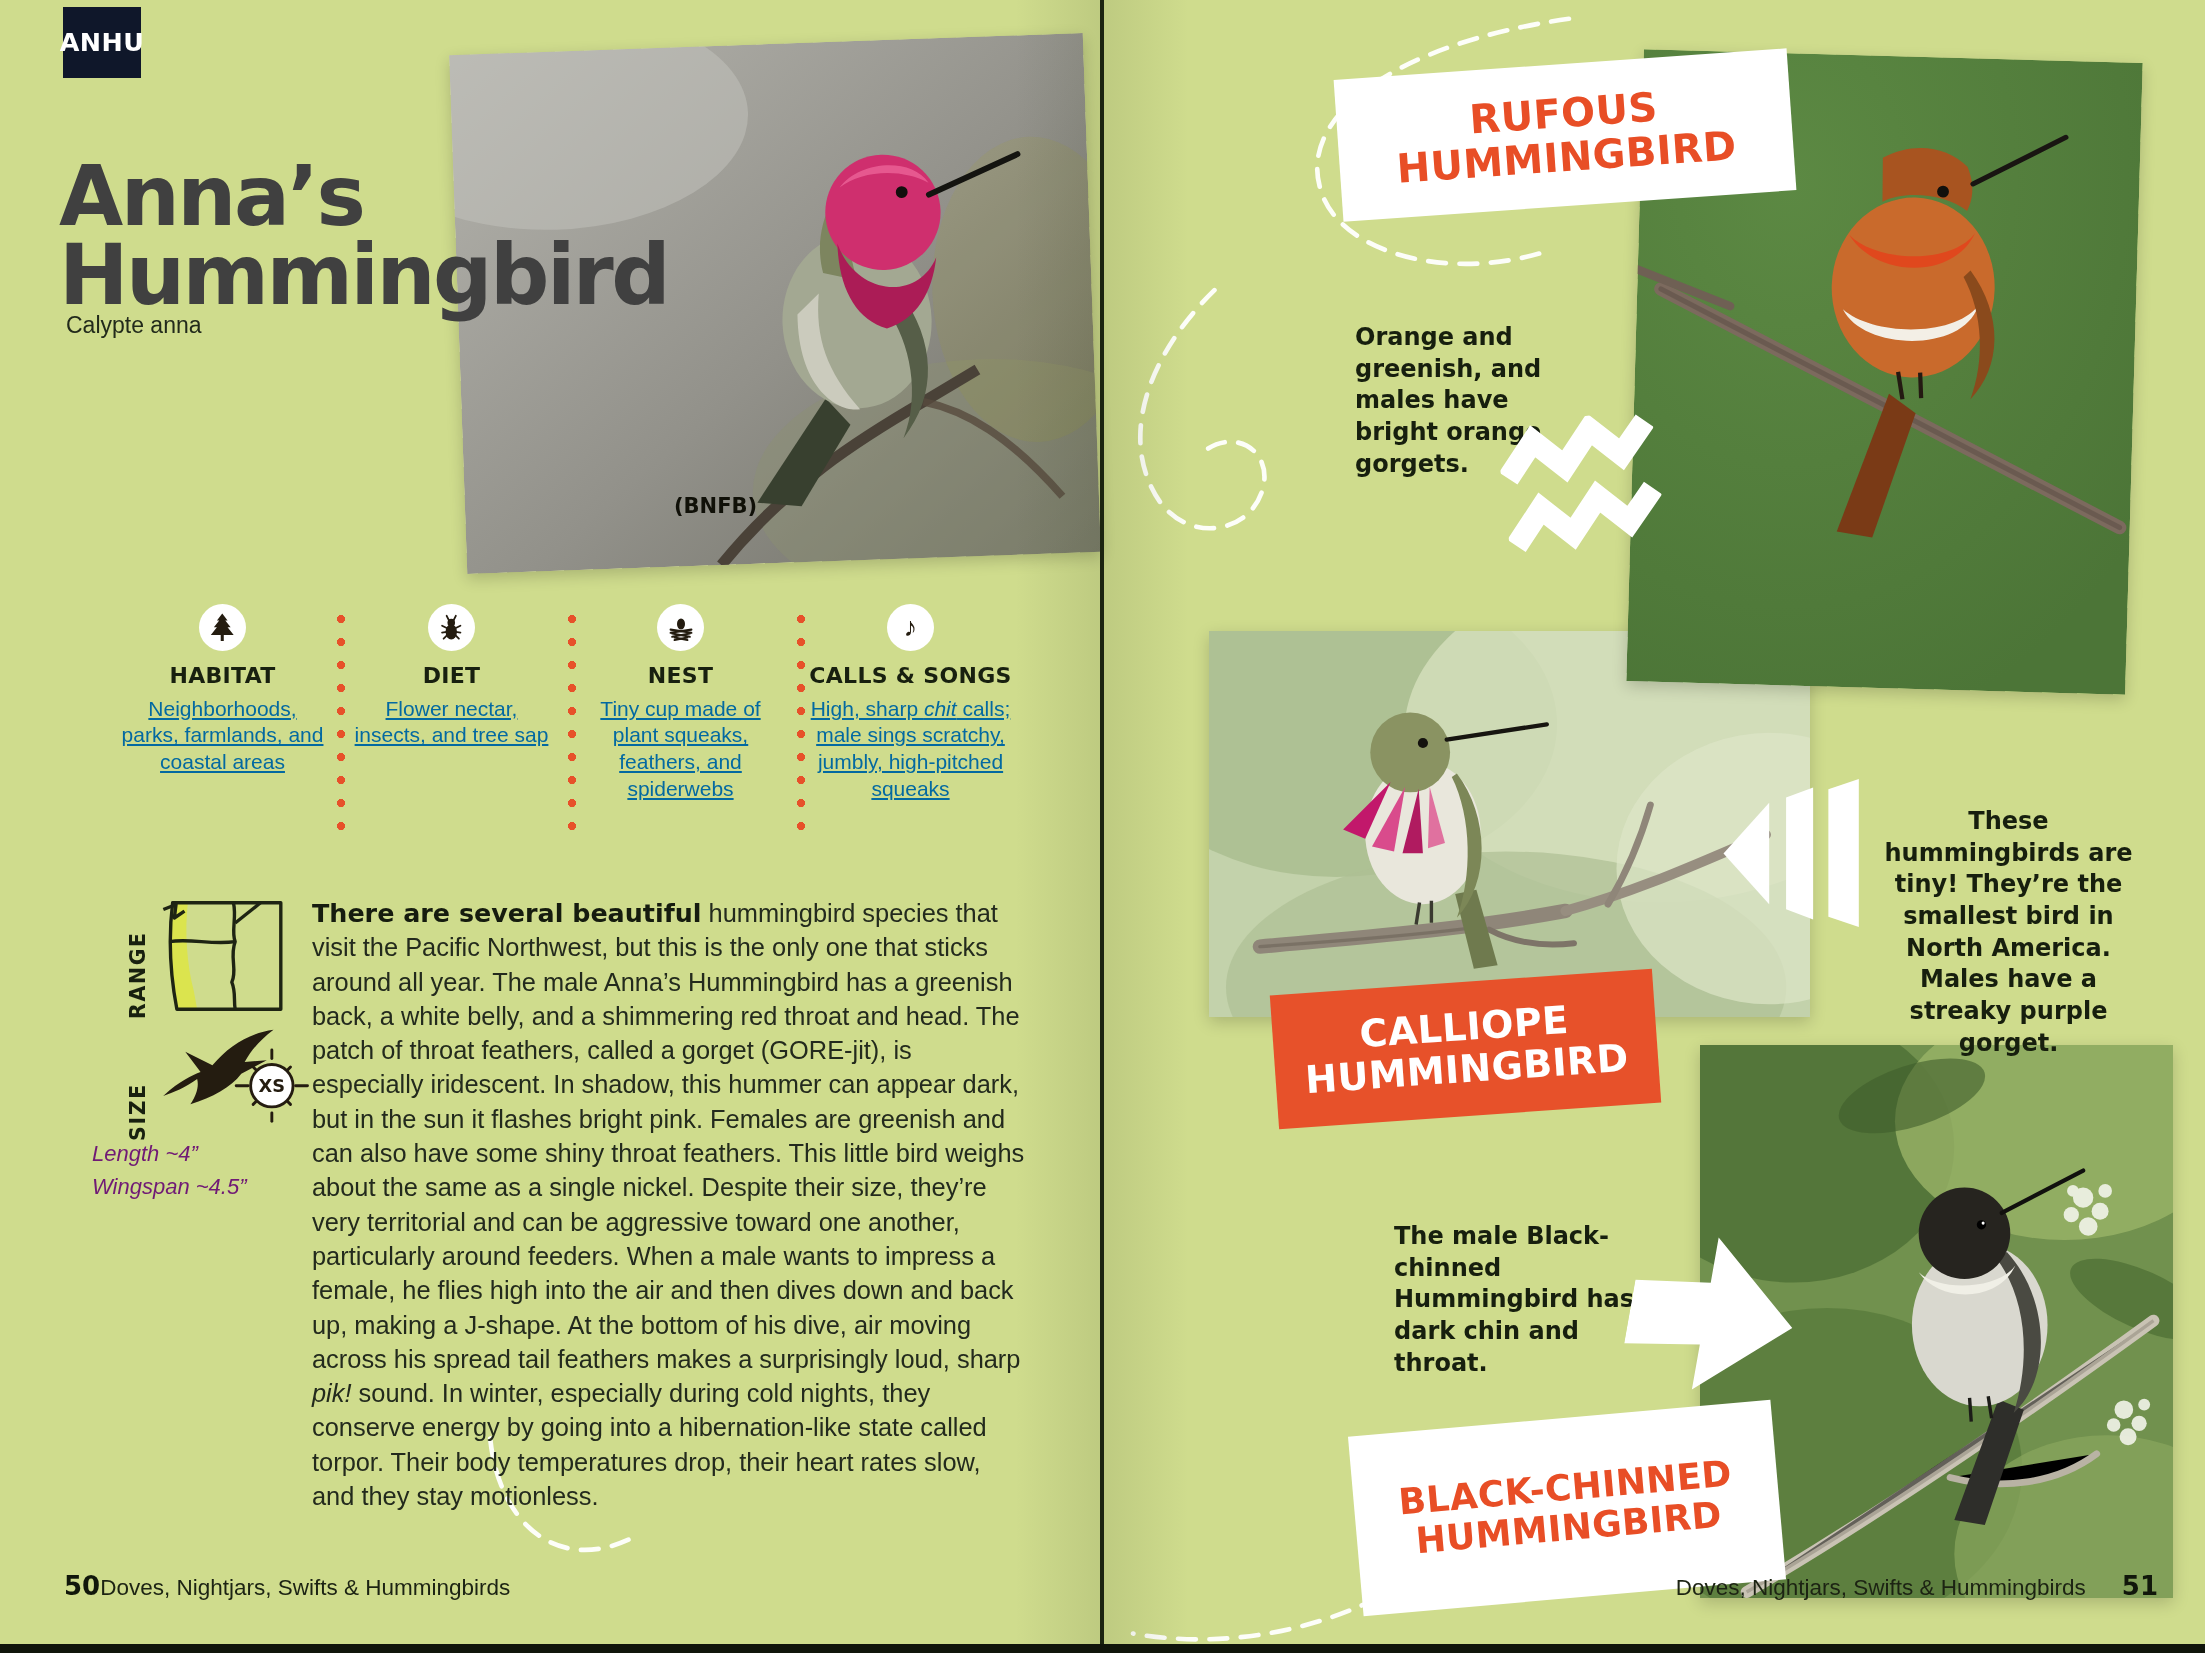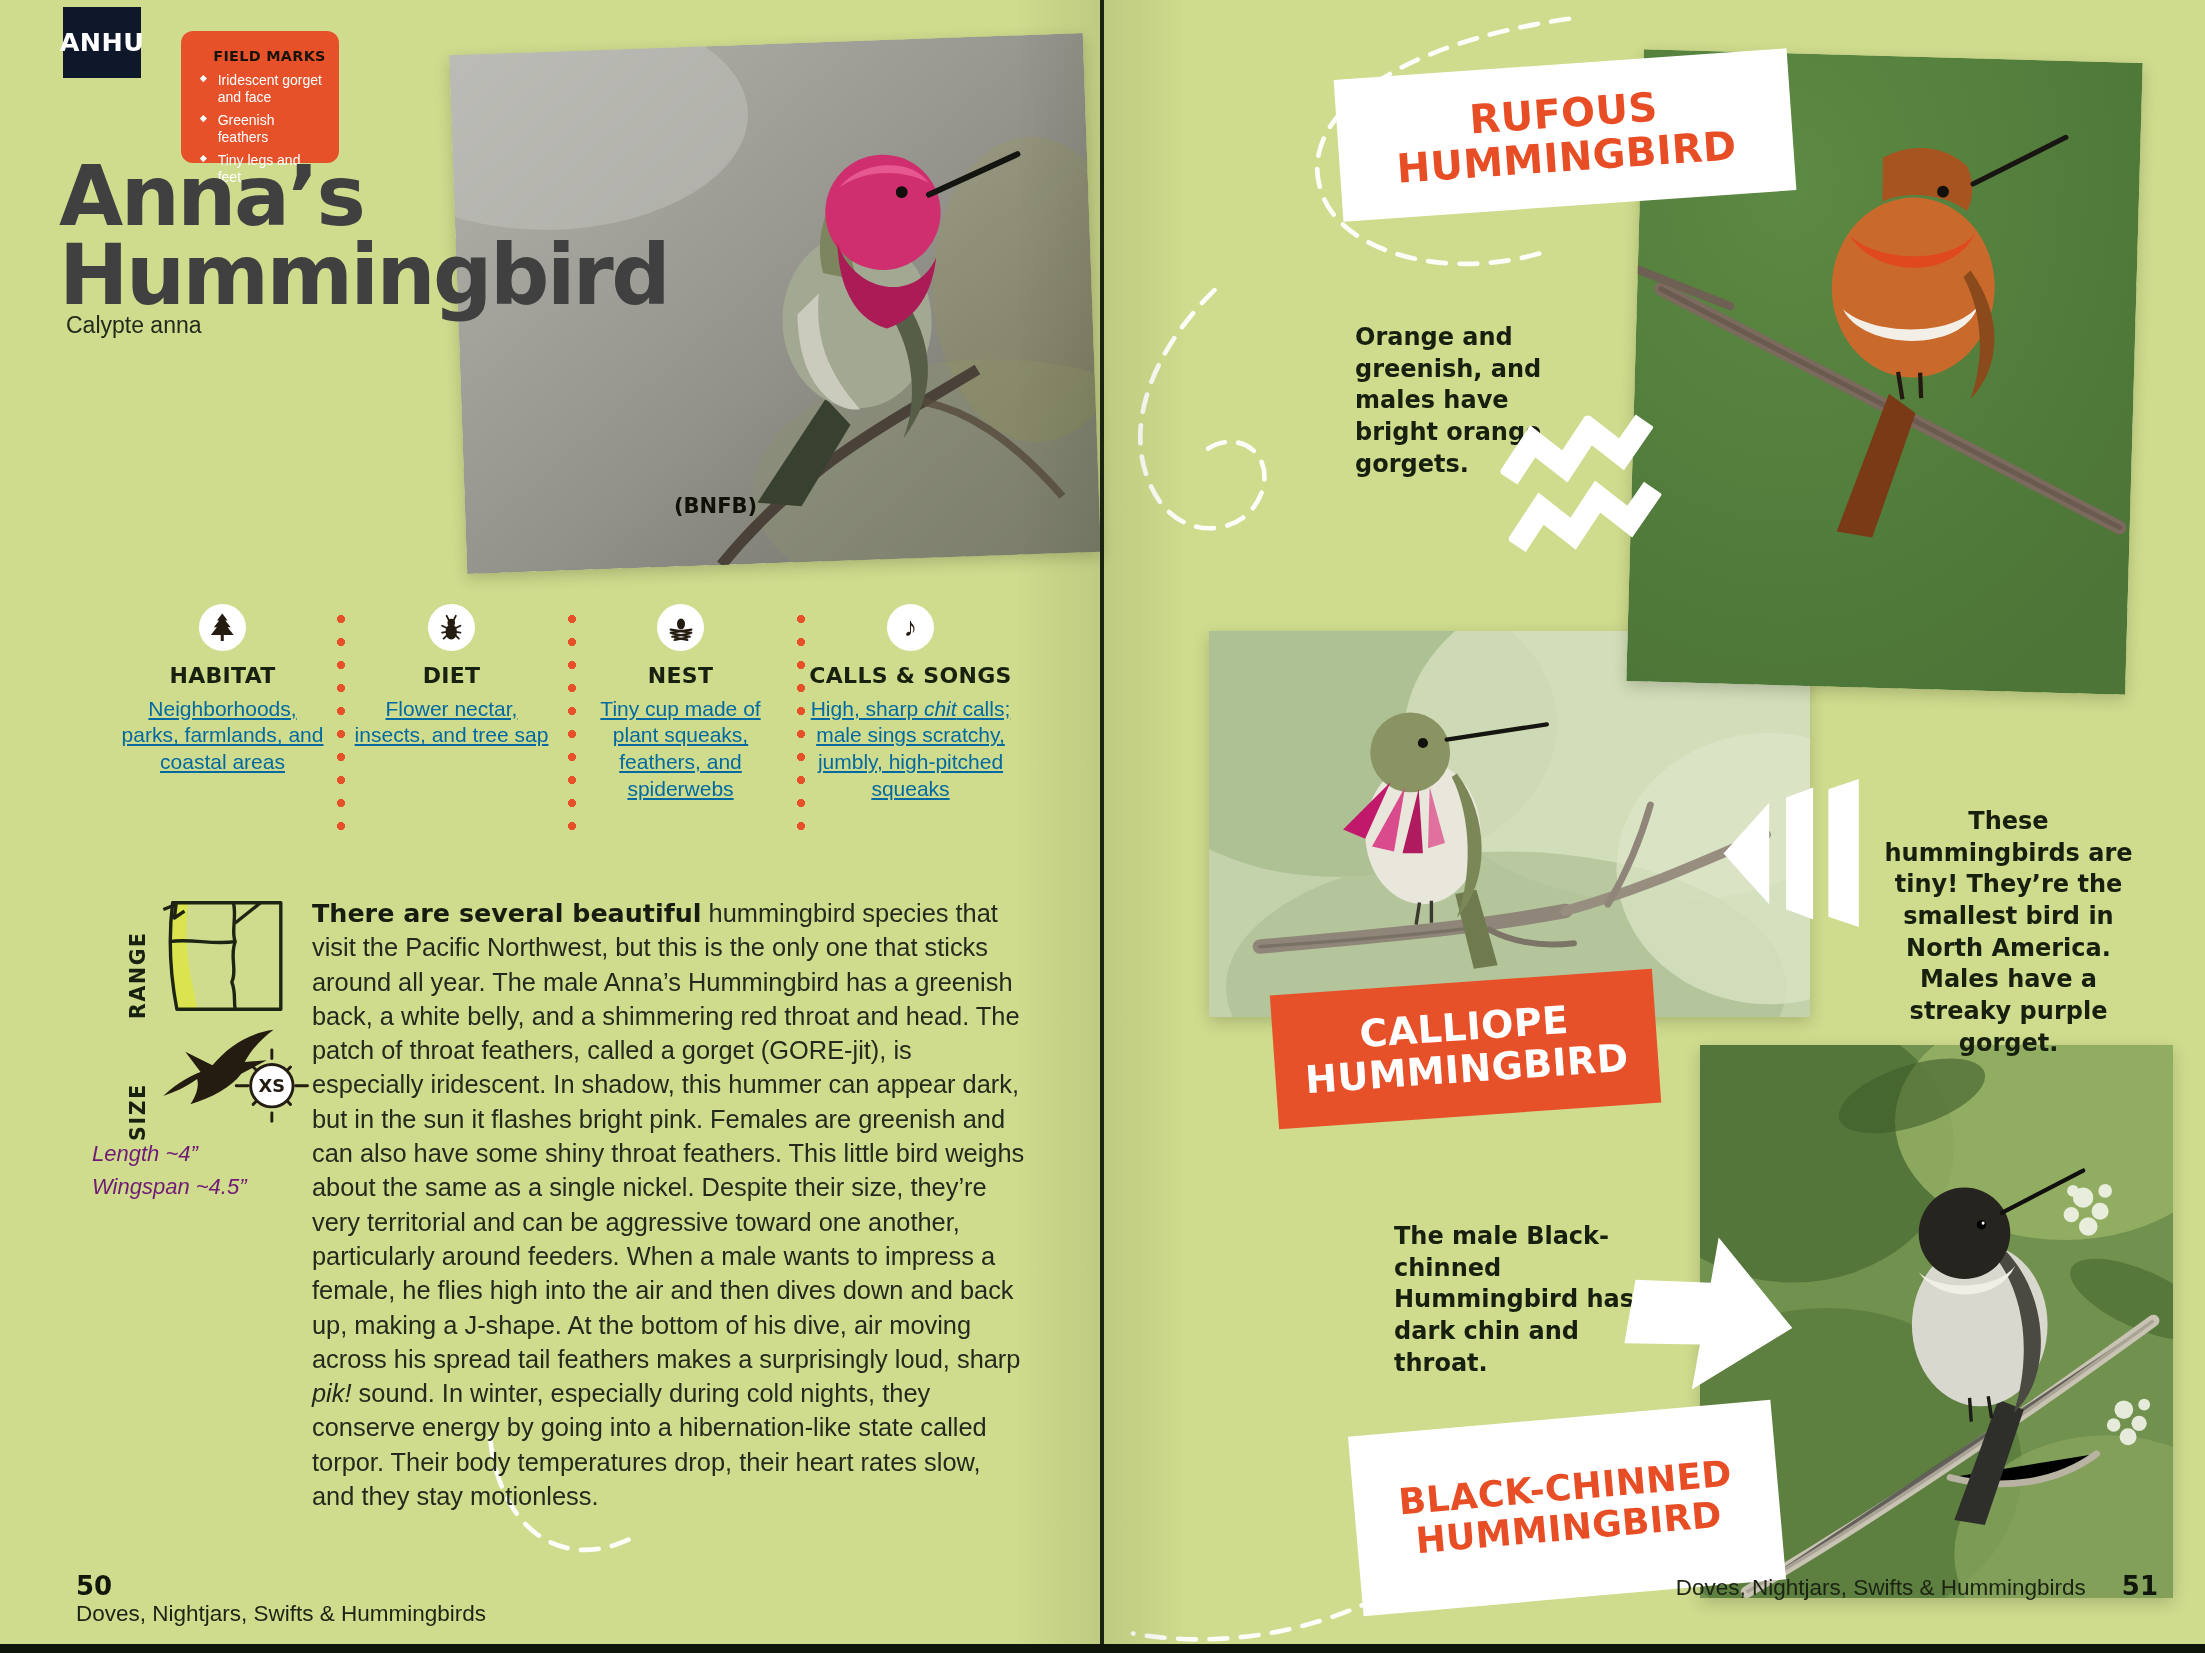--- a/index.html
+++ b/index.html
@@ -36,21 +36,21 @@
     background-size:10.2px 23px;background-repeat:repeat-y;}
   .v-label{writing-mode:vertical-rl;transform:rotate(180deg);font-family:"DejaVu Sans",sans-serif;
     font-weight:bold;font-size:20.4px;letter-spacing:1.7px;color:#18200f;}
   .measurements{left:92px;top:1137px;width:227px;font-style:italic;
     font-size:22px;line-height:1.5;color:#701a75;}
   .main-paragraph{left:312px;top:896px;width:717px;font-size:25.4px;line-height:1.35;color:#232a1d;z-index:3;}
   .main-paragraph b{font-family:"DejaVu Sans",sans-serif;font-weight:bold;color:#161c0f;}
   .footer{top:1571px;display:flex;align-items:baseline;z-index:5;}
   .footer .pnum{font-family:"DejaVu Sans",sans-serif;font-weight:bold;font-size:26px;color:#11170b;}
   .footer .sect{font-size:22.5px;color:#1c2313;}
-  .footer-left{left:76px;flex-direction:column;}
+  .footer-left{left:64px;}
   .footer-right{right:47px;gap:36px;}
   
   .tilt-label{display:flex;flex-direction:column;align-items:center;justify-content:center;
     text-align:center;font-family:"DejaVu Sans",sans-serif;font-weight:bold;line-height:1.1;letter-spacing:0.4px;}
   .rufous-label{left:1338px;top:64px;width:454px;height:142px;background:#fff;
     transform:rotate(-4deg);color:#e84e26;font-size:40px;z-index:4;}
   .calliope-label{left:1274px;top:982px;width:383px;height:134px;background:#e7512a;
     transform:rotate(-4deg);color:#fff;font-size:38px;z-index:4;}
   .bc-label{left:1355px;top:1418px;width:424px;height:180px;background:#fff;
     transform:rotate(-5deg);color:#e84e26;font-size:36px;z-index:4;}
@@ -81,28 +81,20 @@
       <path d="M1432,342 C1352,420 1318,520 1368,592 C1405,642 1478,628 1490,572 C1498,530 1455,505 1420,532"></path>
       <path d="M1688,1846 C1592,1916 1458,1948 1336,1926"></path>
       <path d="M578,1696 C588,1796 658,1858 748,1812"></path>
     </g>
   </svg>
 
   <div class="abs anhu-badge">
     <span>ANHU</span>
   </div>
 
-  <div class="abs field-marks">
-    <h3>FIELD MARKS</h3>
-    <ul>
-      <li><span>Iridescent gorget and face</span></li>
-      <li><span>Greenish feathers</span></li>
-      <li><span>Tiny legs and feet</span></li>
-    </ul>
-  </div>
 
   <svg class="abs photo anna-photo" viewBox="0 0 748 612" preserveAspectRatio="none">
     <defs>
       <linearGradient id="agbg" x1="0" y1="0" x2="1" y2="1">
         <stop offset="0" stop-color="#b4b3ad"></stop>
           <stop offset=".55" stop-color="#92918a"></stop>
           <stop offset="1" stop-color="#6f6f65"></stop>
       </linearGradient>
     </defs>
     <rect width="748" height="612" fill="url(#agbg)"></rect>

